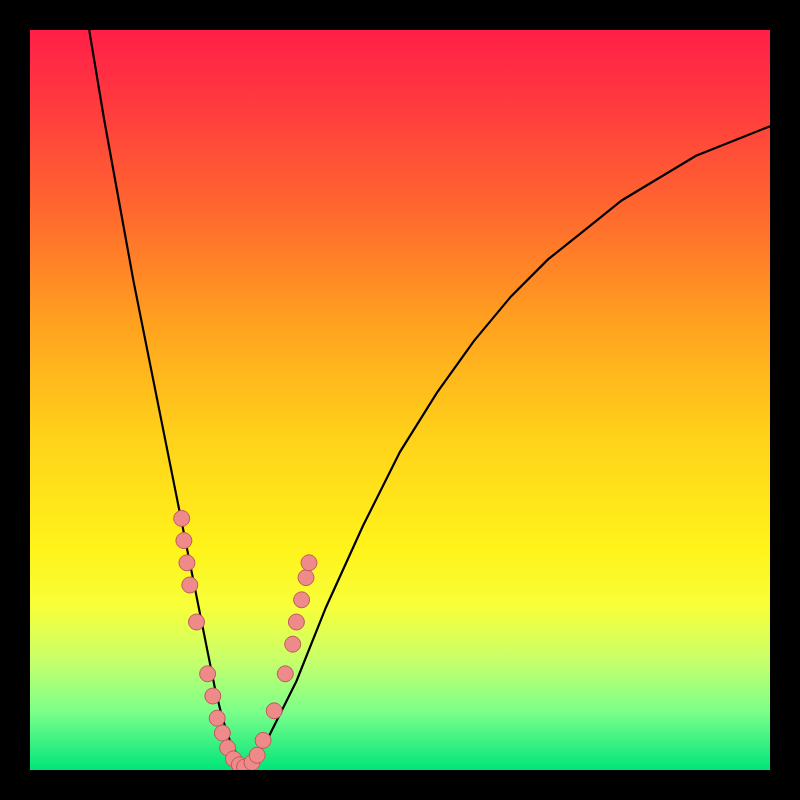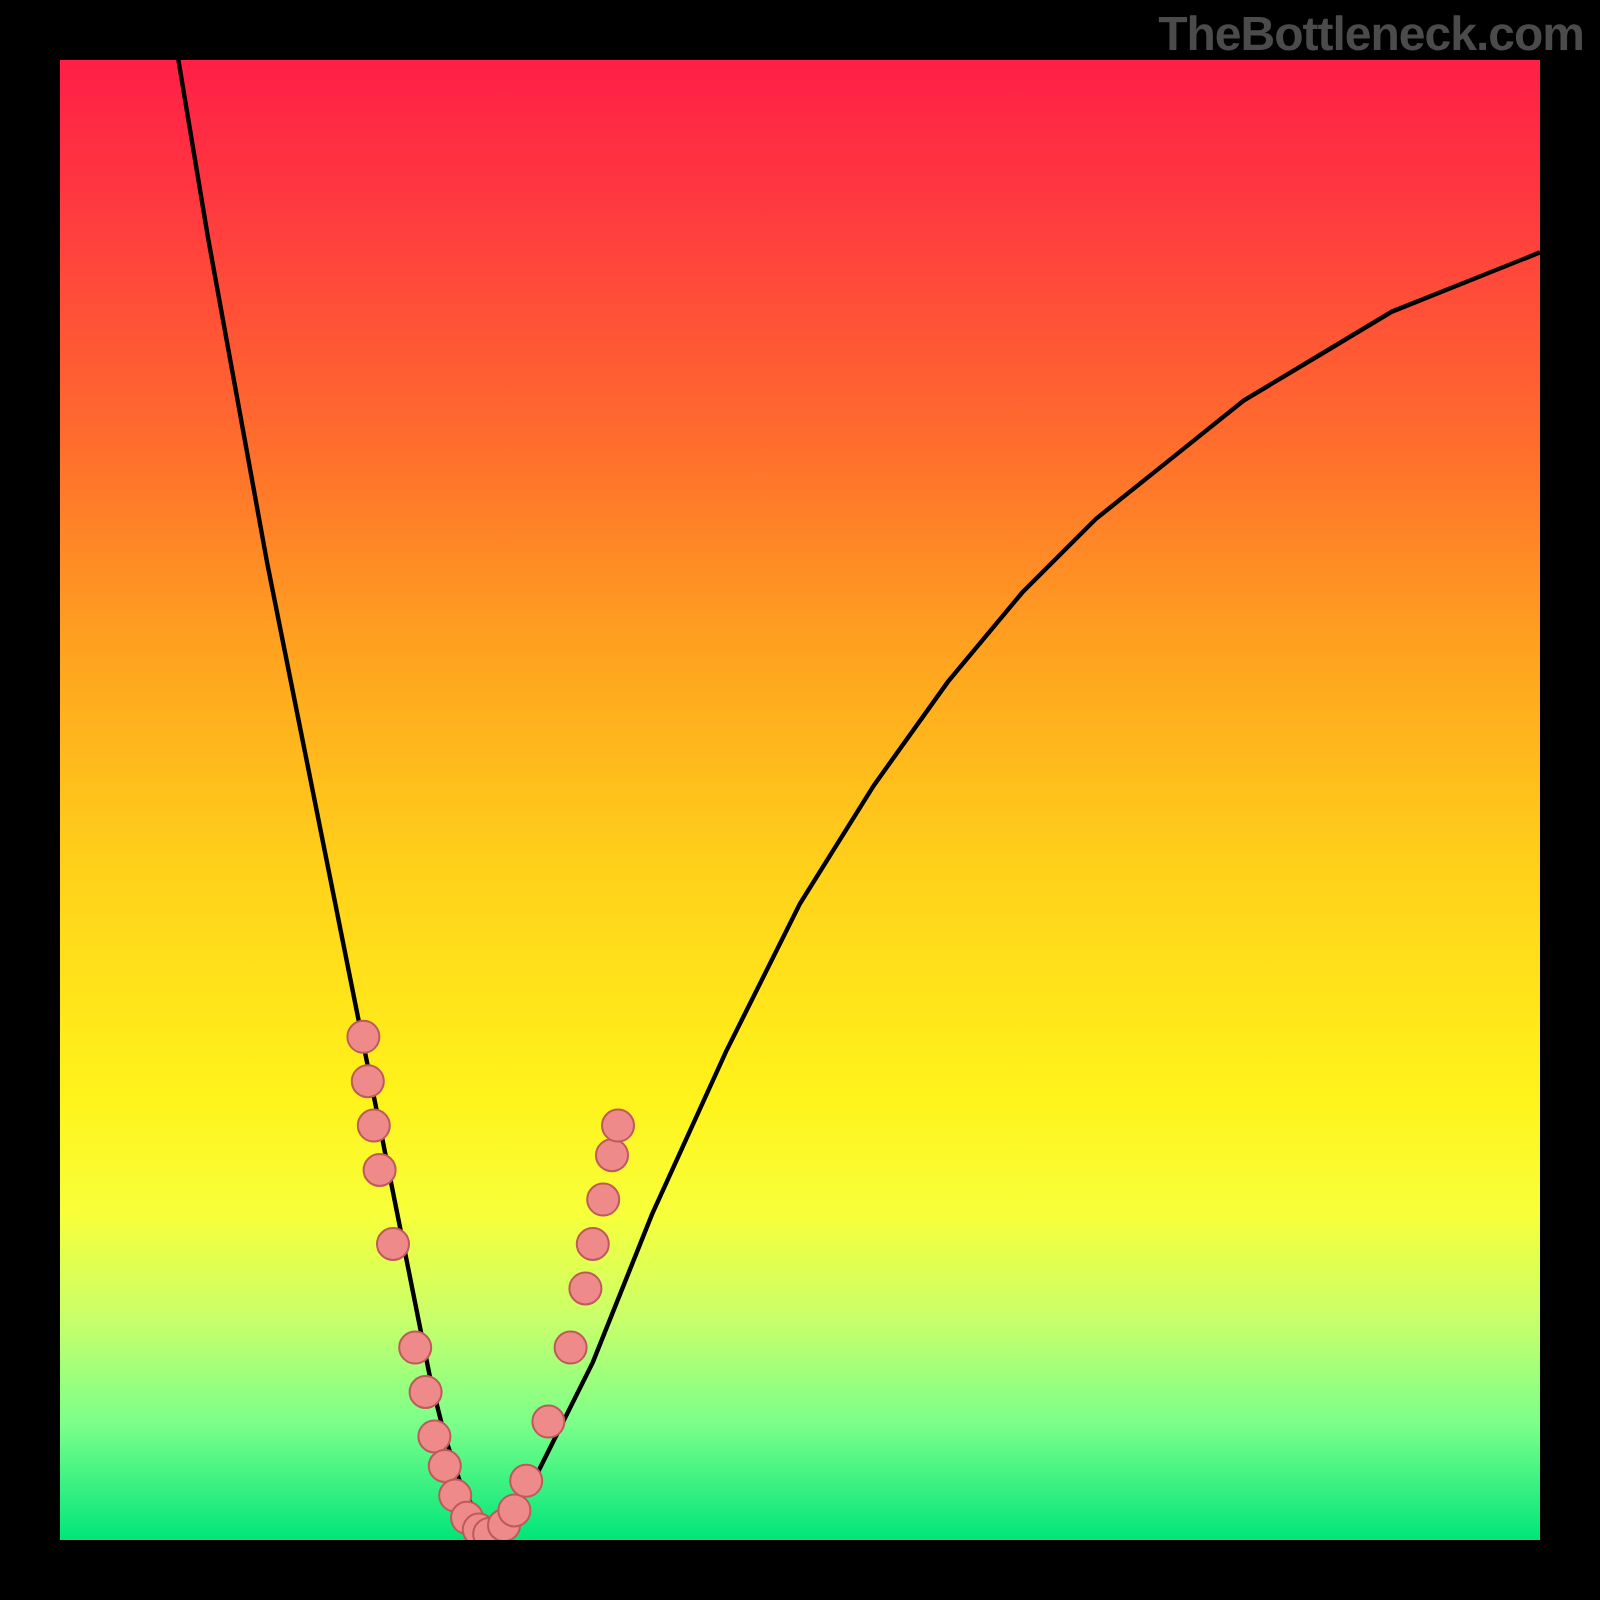--- a/index.html
+++ b/index.html
@@ -93,14 +93,13 @@
           <circle cx="244.2" cy="680.8" r="8"></circle>
           <circle cx="255.3" cy="643.8" r="8"></circle>
           <circle cx="262.7" cy="614.2" r="8"></circle>
           <circle cx="266.4" cy="592.0" r="8"></circle>
           <circle cx="271.6" cy="569.8" r="8"></circle>
           <circle cx="276.0" cy="547.6" r="8"></circle>
           <circle cx="279.0" cy="532.8" r="8"></circle>
         </g>
     </svg>
   </div>
-  <div class="watermark">TheBottleneck.com</div>
 </div>
 
 </body></html>

